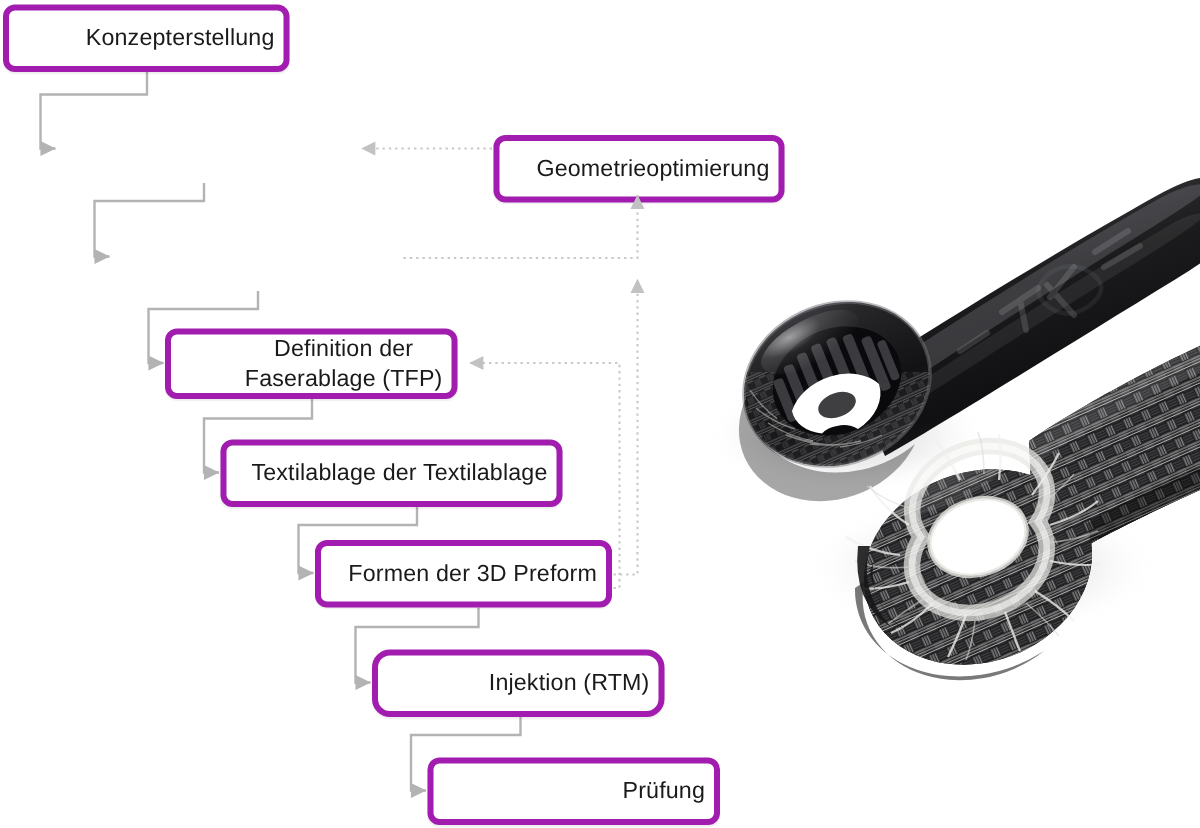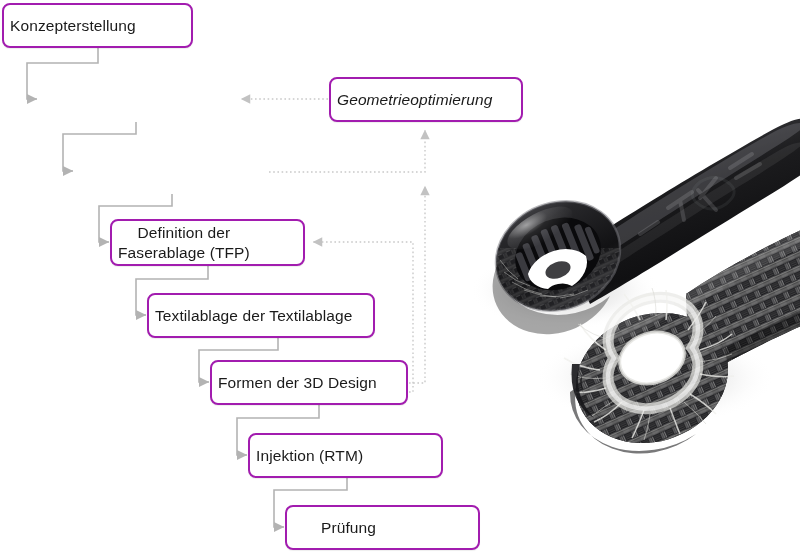--- a/index.html
+++ b/index.html
@@ -16,25 +16,25 @@
   
   .photo{position:absolute;overflow:hidden;}
   #photo-wrap{left:400px;top:58px;width:400px;height:400px;}
   #photo-wrap svg{display:block;}
 
   
   .node{
     position:absolute;
     box-sizing:border-box;
     background:#ffffff;
-    border:2px solid #a21caf;
+    border:4px solid #a21caf;
     border-radius:8px;
     display:flex;
     align-items:center;
-    justify-content:flex-start;
+    justify-content:flex-end;
     text-align:center;
     color:#1a1a1a;
     font-size:15.5px;
     line-height:1.25;
     letter-spacing:0.1px;
     box-shadow:0 1px 1px rgba(0,0,0,0.07);
     z-index:6;
   }
   .node span{display:block;padding:0 6px;}
 
@@ -258,38 +258,38 @@
 
       <path d="M409 392 L413 392 L413 242 L313 242"></path>
     </g>
   </svg>
 
   <div class="node" style="left:2px;top:3px;width:191px;height:45px;">
     <span>Konzepterstellung</span>
   </div>
 
 
-  <div class="node" style="left:329px;top:77px;width:194px;height:45px;font-style:italic;">
+  <div class="node" style="left:329px;top:90px;width:194px;height:45px;">
     <span>Geometrieoptimierung</span>
   </div>
 
 
   <div class="node" style="left:110px;top:219px;width:195px;height:47px;">
     <span class="multiline">Definition der<br>Faserablage (TFP)</span>
   </div>
 
   <div class="node" style="left:147px;top:293px;width:228px;height:45px;">
     <span>Textilablage der Textilablage</span>
   </div>
 
   <div class="node" style="left:210px;top:360px;width:198px;height:45px;">
-    <span>Formen der 3D Design</span>
-  </div>
-
-  <div class="node" style="left:248px;top:433px;width:195px;height:45px;">
+    <span>Formen der 3D Preform</span>
+  </div>
+
+  <div class="node" style="left:248px;top:433px;width:195px;height:45px;border-radius:12px;">
     <span>Injektion (RTM)</span>
   </div>
 
   <div class="node" style="left:285px;top:505px;width:195px;height:45px;padding-left:28px;">
     <span>Prüfung</span>
   </div>
 
 </div>
 
 </body></html>

